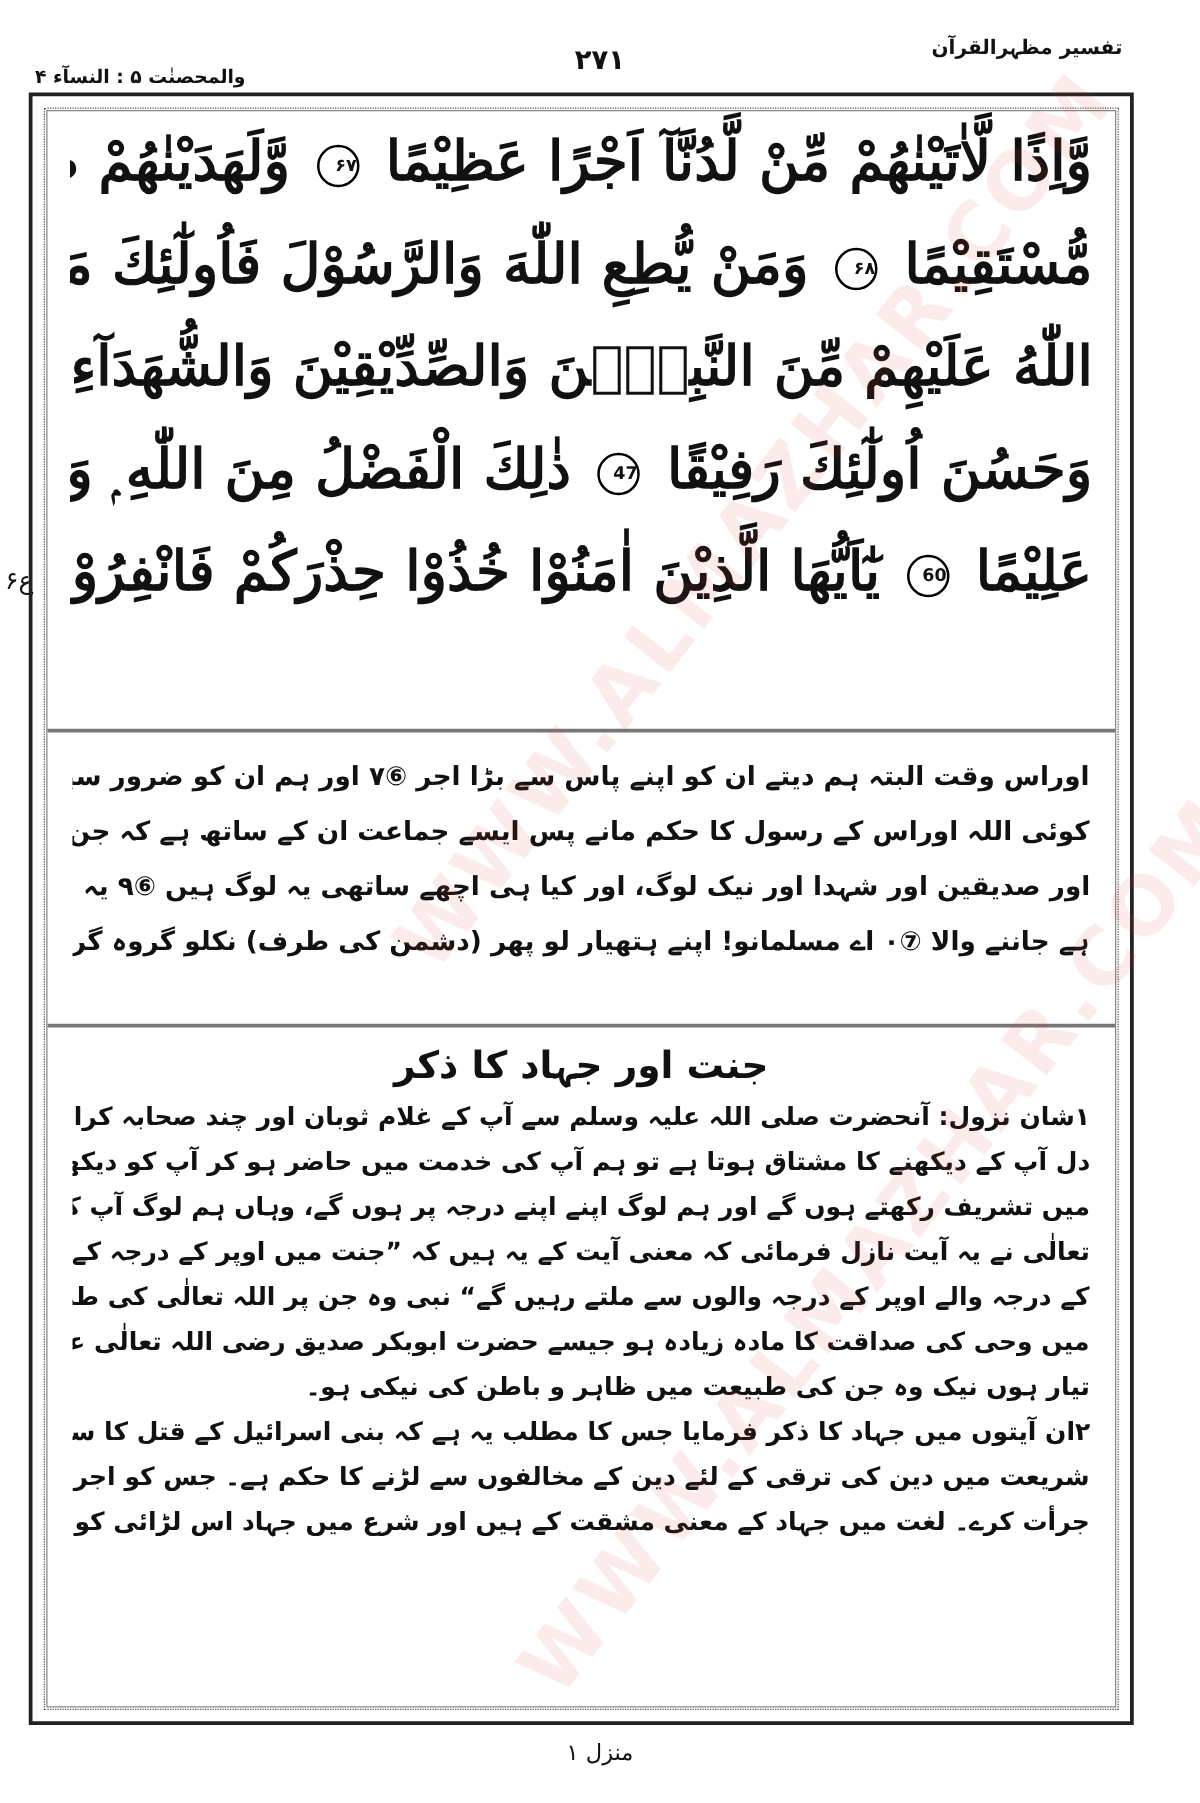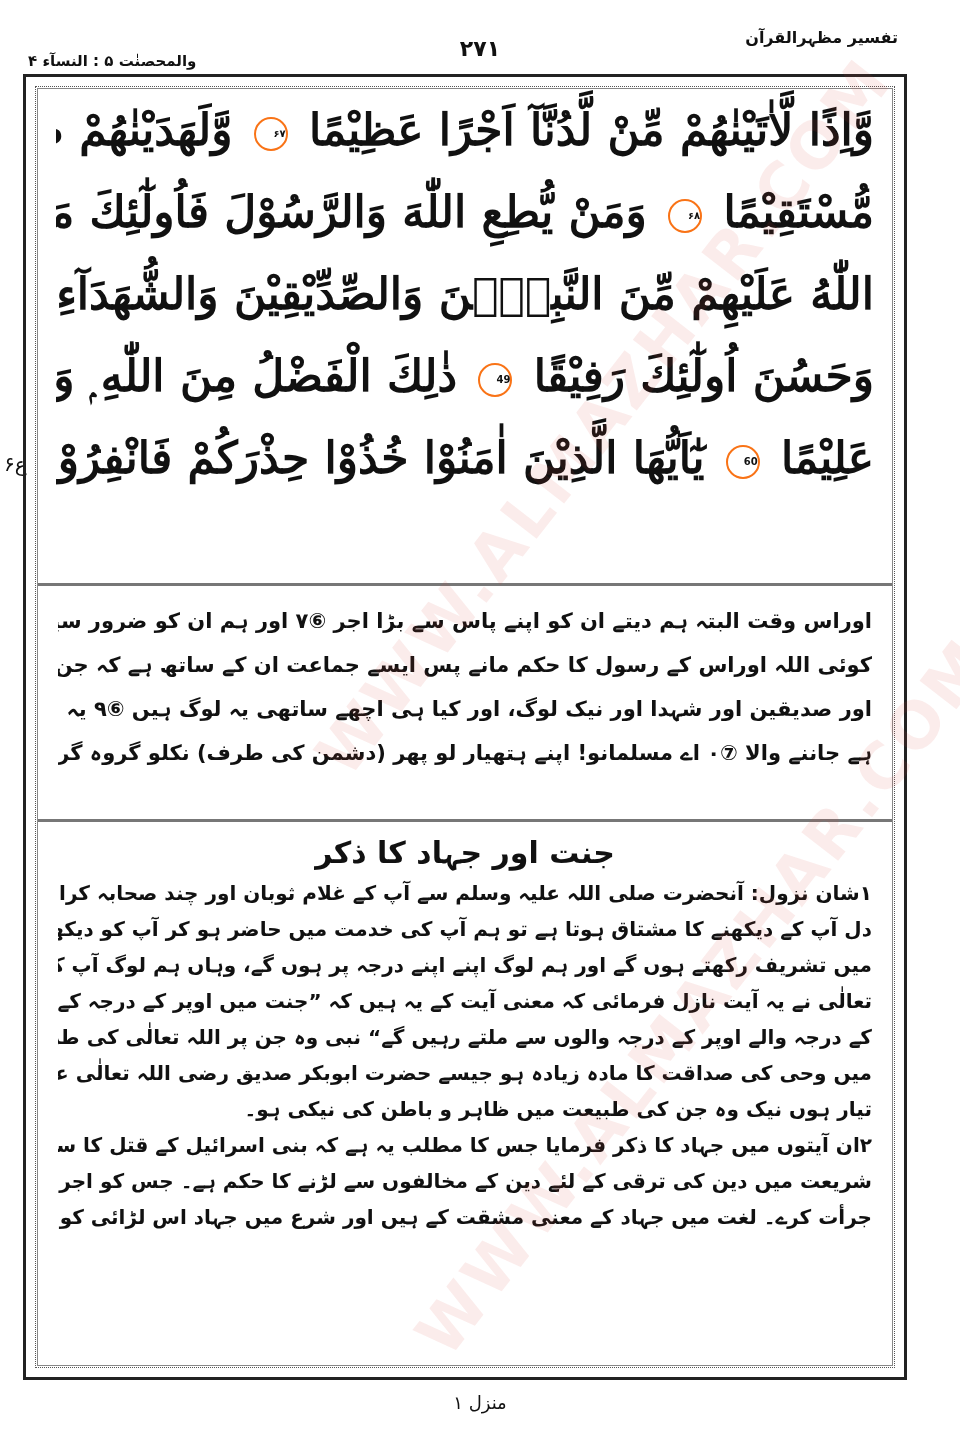--- a/index.html
+++ b/index.html
@@ -15,22 +15,22 @@
   .frame-inner { position: absolute; left: 9px; top: 9px; right: 9px; bottom: 9px;
                  border: 1px dotted #555; outline: 1px solid #888; outline-offset: -3px; }
 
   .side-mark { position: absolute; left: 4px; top: 452px; font-size: 20px; direction: rtl; }
 
   .quran { position: absolute; left: 12px; right: 12px; top: 12px; height: 492px; direction: rtl;
            padding: 0 18px; box-sizing: border-box; }
   .qline { font-family: "DejaVu Serif", serif; font-weight: bold; font-size: 44px; line-height: 82px;
            white-space: nowrap; overflow: hidden; text-align: justify; text-align-last: justify; }
   .qline.last { text-align-last: right; }
-  .ayah-num { display: inline-block; width: 30px; height: 30px; border: 2px solid #f97316; border-radius: 50%;
-              font-size: 10px; line-height: 30px; text-align: left; vertical-align: middle; margin: 0 6px; font-family: "DejaVu Sans", sans-serif; }
+  .ayah-num { display: inline-block; width: 30px; height: 30px; border: 2px solid #000000; border-radius: 50%;
+              font-size: 14px; line-height: 30px; text-align: left; vertical-align: middle; margin: 0 6px; font-family: "DejaVu Sans", sans-serif; }
 
   .divider { position: absolute; left: 12px; right: 12px; height: 3px; background: #777; }
 
   .translation { position: absolute; left: 12px; right: 12px; top: 512px; height: 228px; direction: rtl;
                  padding: 10px 20px; box-sizing: border-box; }
   .tline { font-size: 21px; line-height: 44px; font-weight: bold; white-space: nowrap; overflow: hidden;
            text-align: justify; text-align-last: justify; }
   .tline.last { text-align-last: right; }
 
   .commentary { position: absolute; left: 12px; right: 12px; top: 748px; height: 530px; direction: rtl;
@@ -69,21 +69,21 @@
     <div class="qline">
       <span>مُّسْتَقِيْمًا</span>
       <span class="ayah-num">۶۸</span>
       <span>وَمَنْ يُّطِعِ اللّٰهَ وَالرَّسُوْلَ فَاُولٰٓئِكَ مَعَ الَّذِيْنَ اَنْعَمَ</span>
     </div>
     <div class="qline">
       <span>اللّٰهُ عَلَيْهِمْ مِّنَ النَّبِيّٖنَ وَالصِّدِّيْقِيْنَ وَالشُّهَدَآءِ وَالصّٰلِحِيْنَ</span>
     </div>
     <div class="qline">
       <span>وَحَسُنَ اُولٰٓئِكَ رَفِيْقًا</span>
-      <span class="ayah-num">49</span>
+      <span class="ayah-num">47</span>
       <span>ذٰلِكَ الْفَضْلُ مِنَ اللّٰهِ ۭ وَكَفٰى بِاللّٰهِ</span>
     </div>
     <div class="qline">
       <span>عَلِيْمًا</span>
       <span class="ayah-num">60</span>
       <span>يٰٓاَيُّهَا الَّذِيْنَ اٰمَنُوْا خُذُوْا حِذْرَكُمْ فَانْفِرُوْا ثُبَاتٍ اَوِ</span>
     </div>
   </div>
 
   <div class="divider" style="top:506px;"></div>

